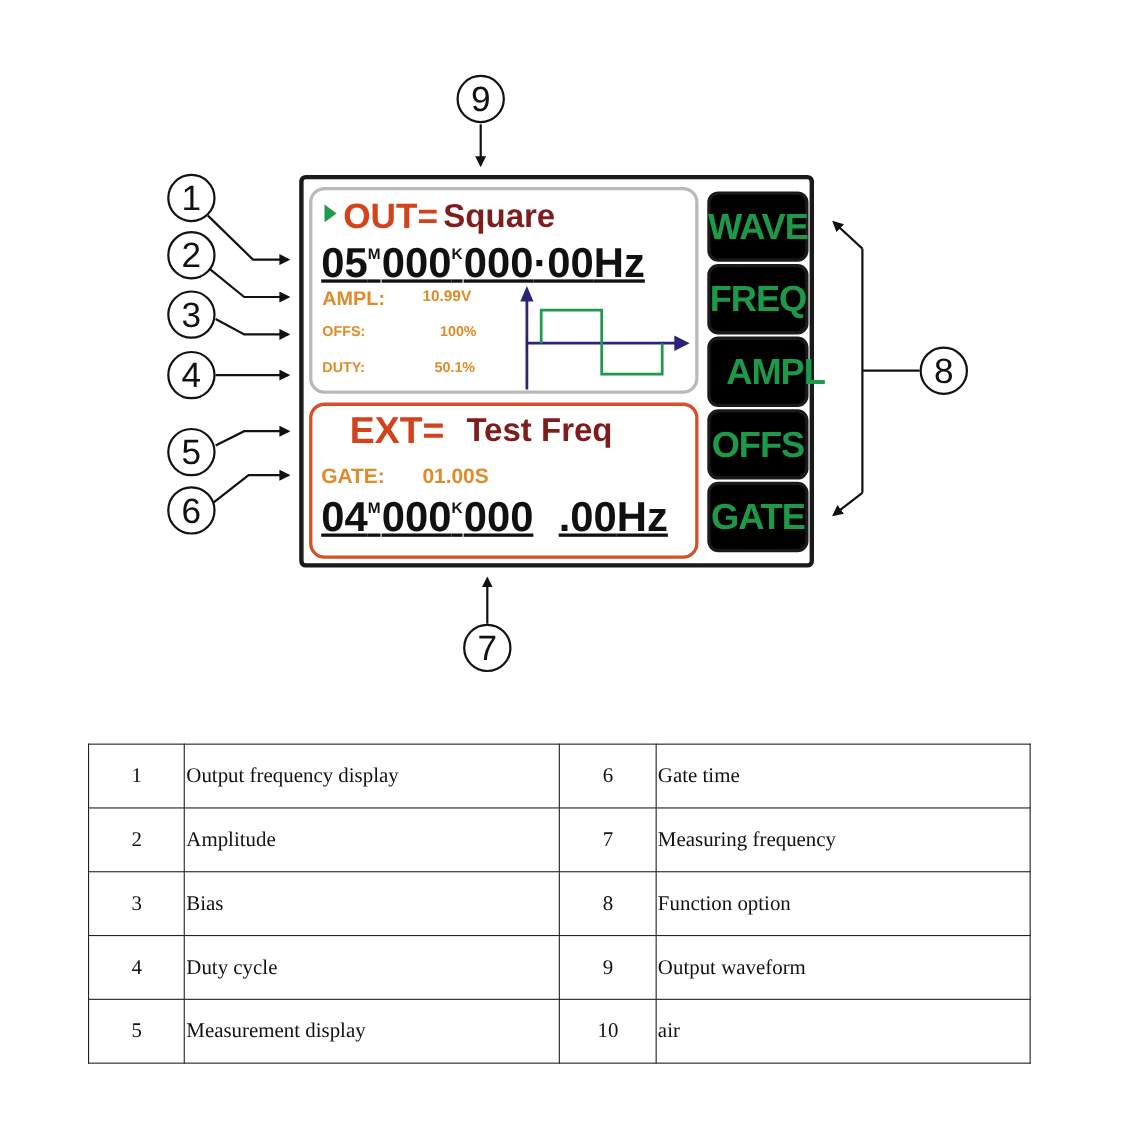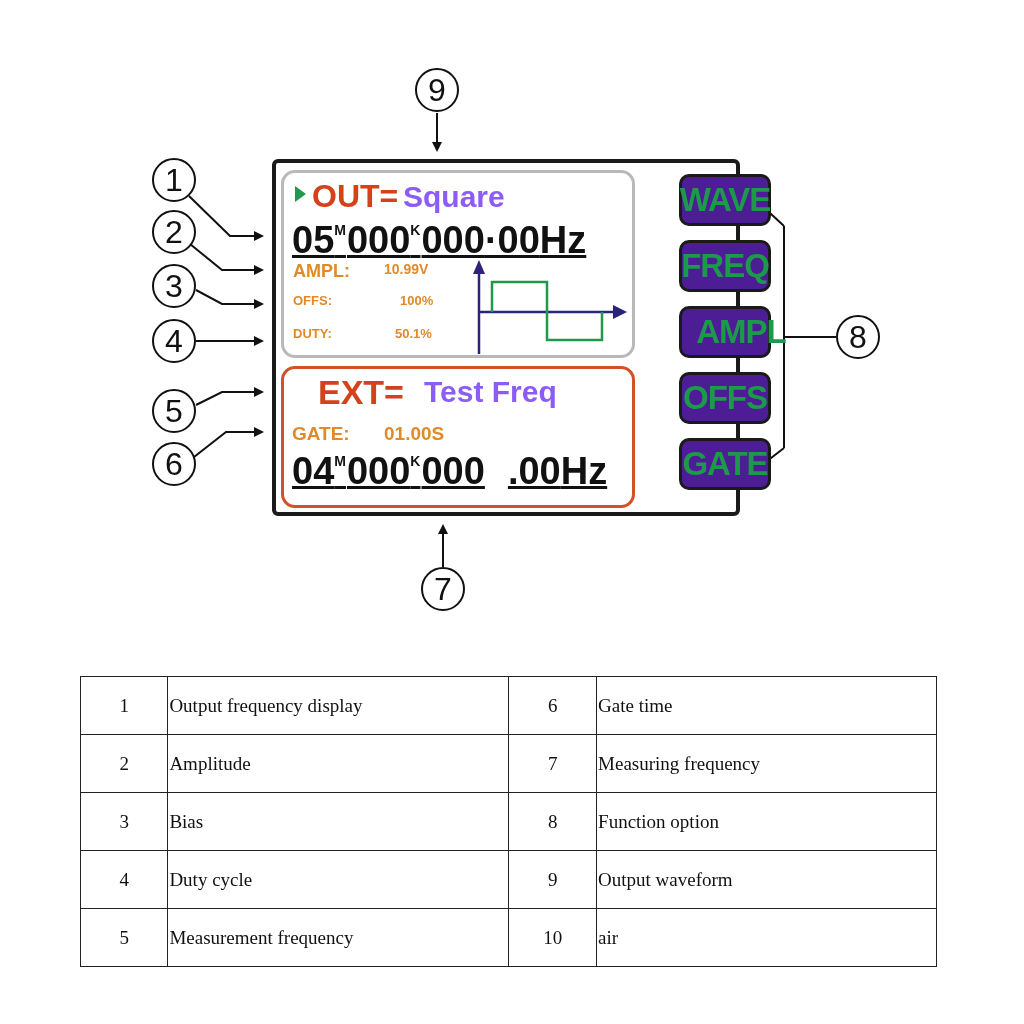--- a/index.html
+++ b/index.html
@@ -24,39 +24,39 @@
     position: absolute; left: 281px; top: 170px; width: 354px; height: 188px;
     border: 3px solid #b9b9b9; border-radius: 14px; box-sizing: border-box; background: #fff;
   }
   .ext-panel {
     position: absolute; left: 281px; top: 366px; width: 354px; height: 142px;
     border: 3px solid #d2502a; border-radius: 14px; box-sizing: border-box; background: #fff;
   }
 
   .bold { font-weight: bold; text-align: center; }
   .red { color: #d4421c; }
-  .orange { color: #8b5cf6; }
+  .orange { color: #7f1d1d; }
 
   .play-icon {
     position: absolute; left: 295px; top: 186px; width: 0; height: 0;
     border-top: 8px solid transparent; border-bottom: 8px solid transparent; border-left: 11px solid #1f9a4c;
   }
 
   .big-freq {
     position: absolute; font-weight: bold; font-size: 38px; color: #111; letter-spacing: 0px; white-space: nowrap; line-height: 1; text-decoration: underline;
   }
   .big-freq sup { font-size: 14px; vertical-align: top; position: relative; top: 2px; margin-right: 1px; }
 
   .param-label, .param-value { position: absolute; font-weight: bold; font-size: 13px; color: #e08a2a; white-space: nowrap; line-height: 1; }
 
   .side-btn {
-    position: absolute; left: 643px; width: 92px; height: 52px; box-sizing: border-box;
-    border: 3px solid #1a1a1a; border-radius: 10px; background: #4c1d95;
+    position: absolute; left: 643px; width: 92px; height: 64px; box-sizing: border-box;
+    border: 3px solid #1a1a1a; border-radius: 10px; background: #000000;
     display: flex; align-items: center; justify-content: center;
-    font-weight: bold; font-size: 33px; color: #1c9a4a; letter-spacing: -1px; cursor: pointer; margin-left: 36px;
+    font-weight: bold; font-size: 33px; color: #1c9a4a; letter-spacing: -1px; cursor: pointer;
   }
 
   
   .legend-table {
     position: absolute; left: 80px; top: 676px; width: 857px; height: 290px;
     border-collapse: collapse; font-family: "Liberation Serif", serif; font-size: 19px; color: #111;
   }
   .legend-table td { border: 1.5px solid #222; height: 57px; padding: 0; }
   .legend-table td.num { text-align: center; width: 90px; }
   .legend-table td.desc { text-align: left; padding-left: 1px; width: 350px; }
@@ -166,18 +166,18 @@
         <td class="desc">Function option</td>
       </tr>
       <tr>
         <td class="num">4</td>
         <td class="desc">Duty cycle</td>
         <td class="num">9</td>
         <td class="desc">Output waveform</td>
       </tr>
       <tr>
         <td class="num">5</td>
-        <td class="desc">Measurement frequency</td>
+        <td class="desc">Measurement display</td>
         <td class="num">10</td>
         <td class="desc">air</td>
       </tr>
     </tbody>
 </table>
 
 </body></html>

